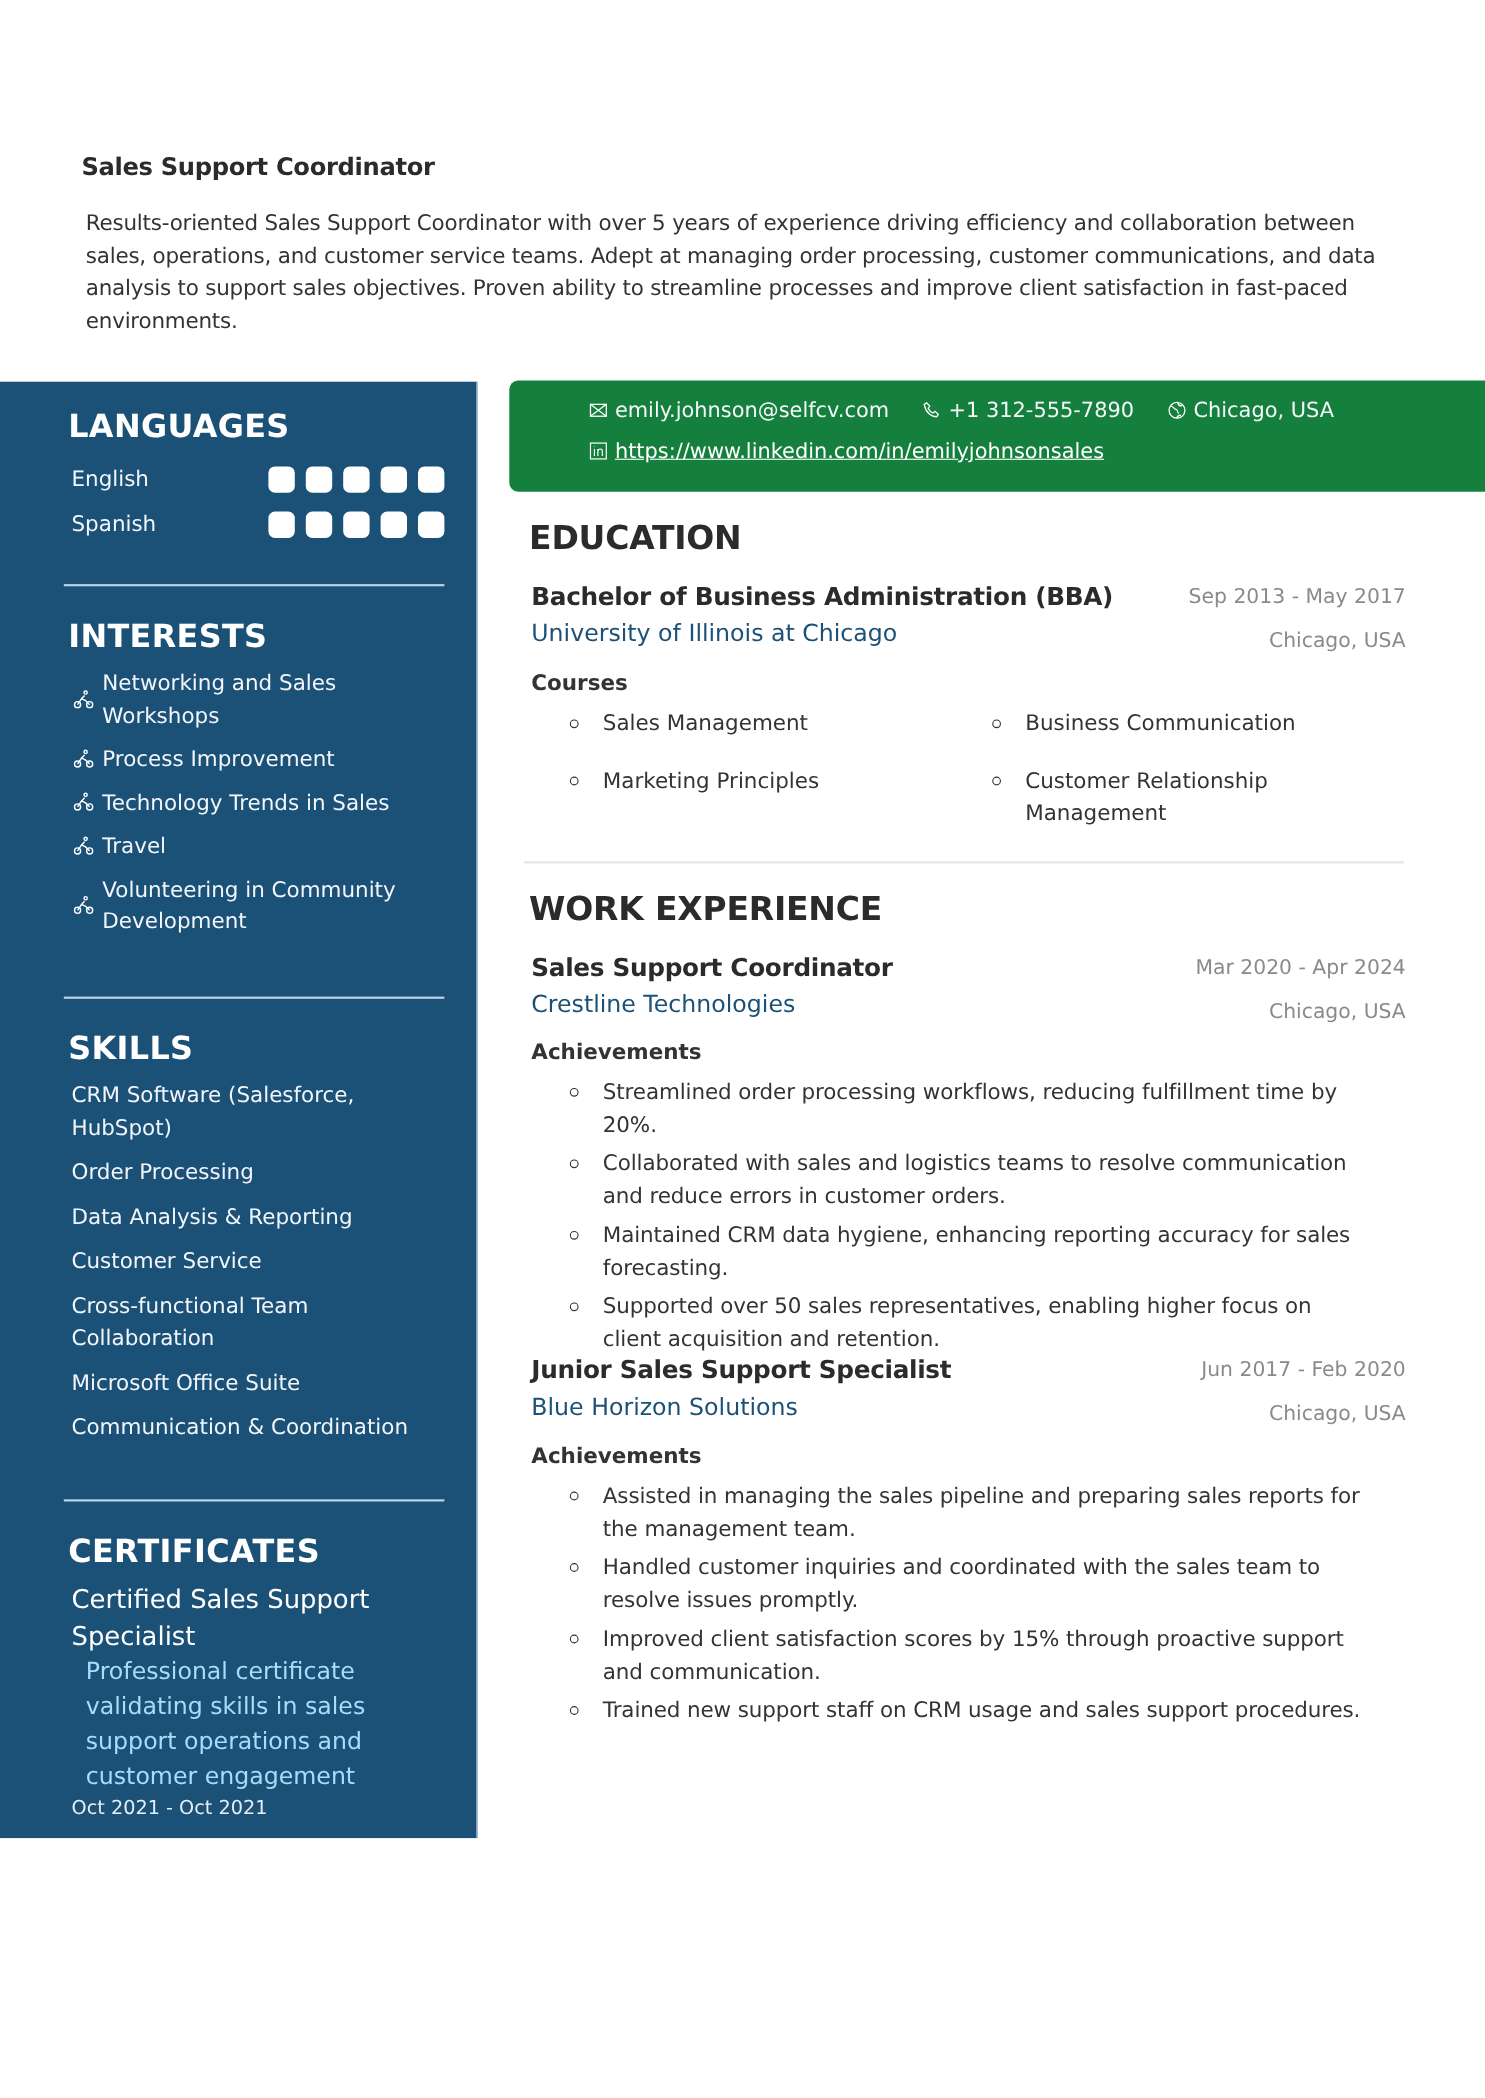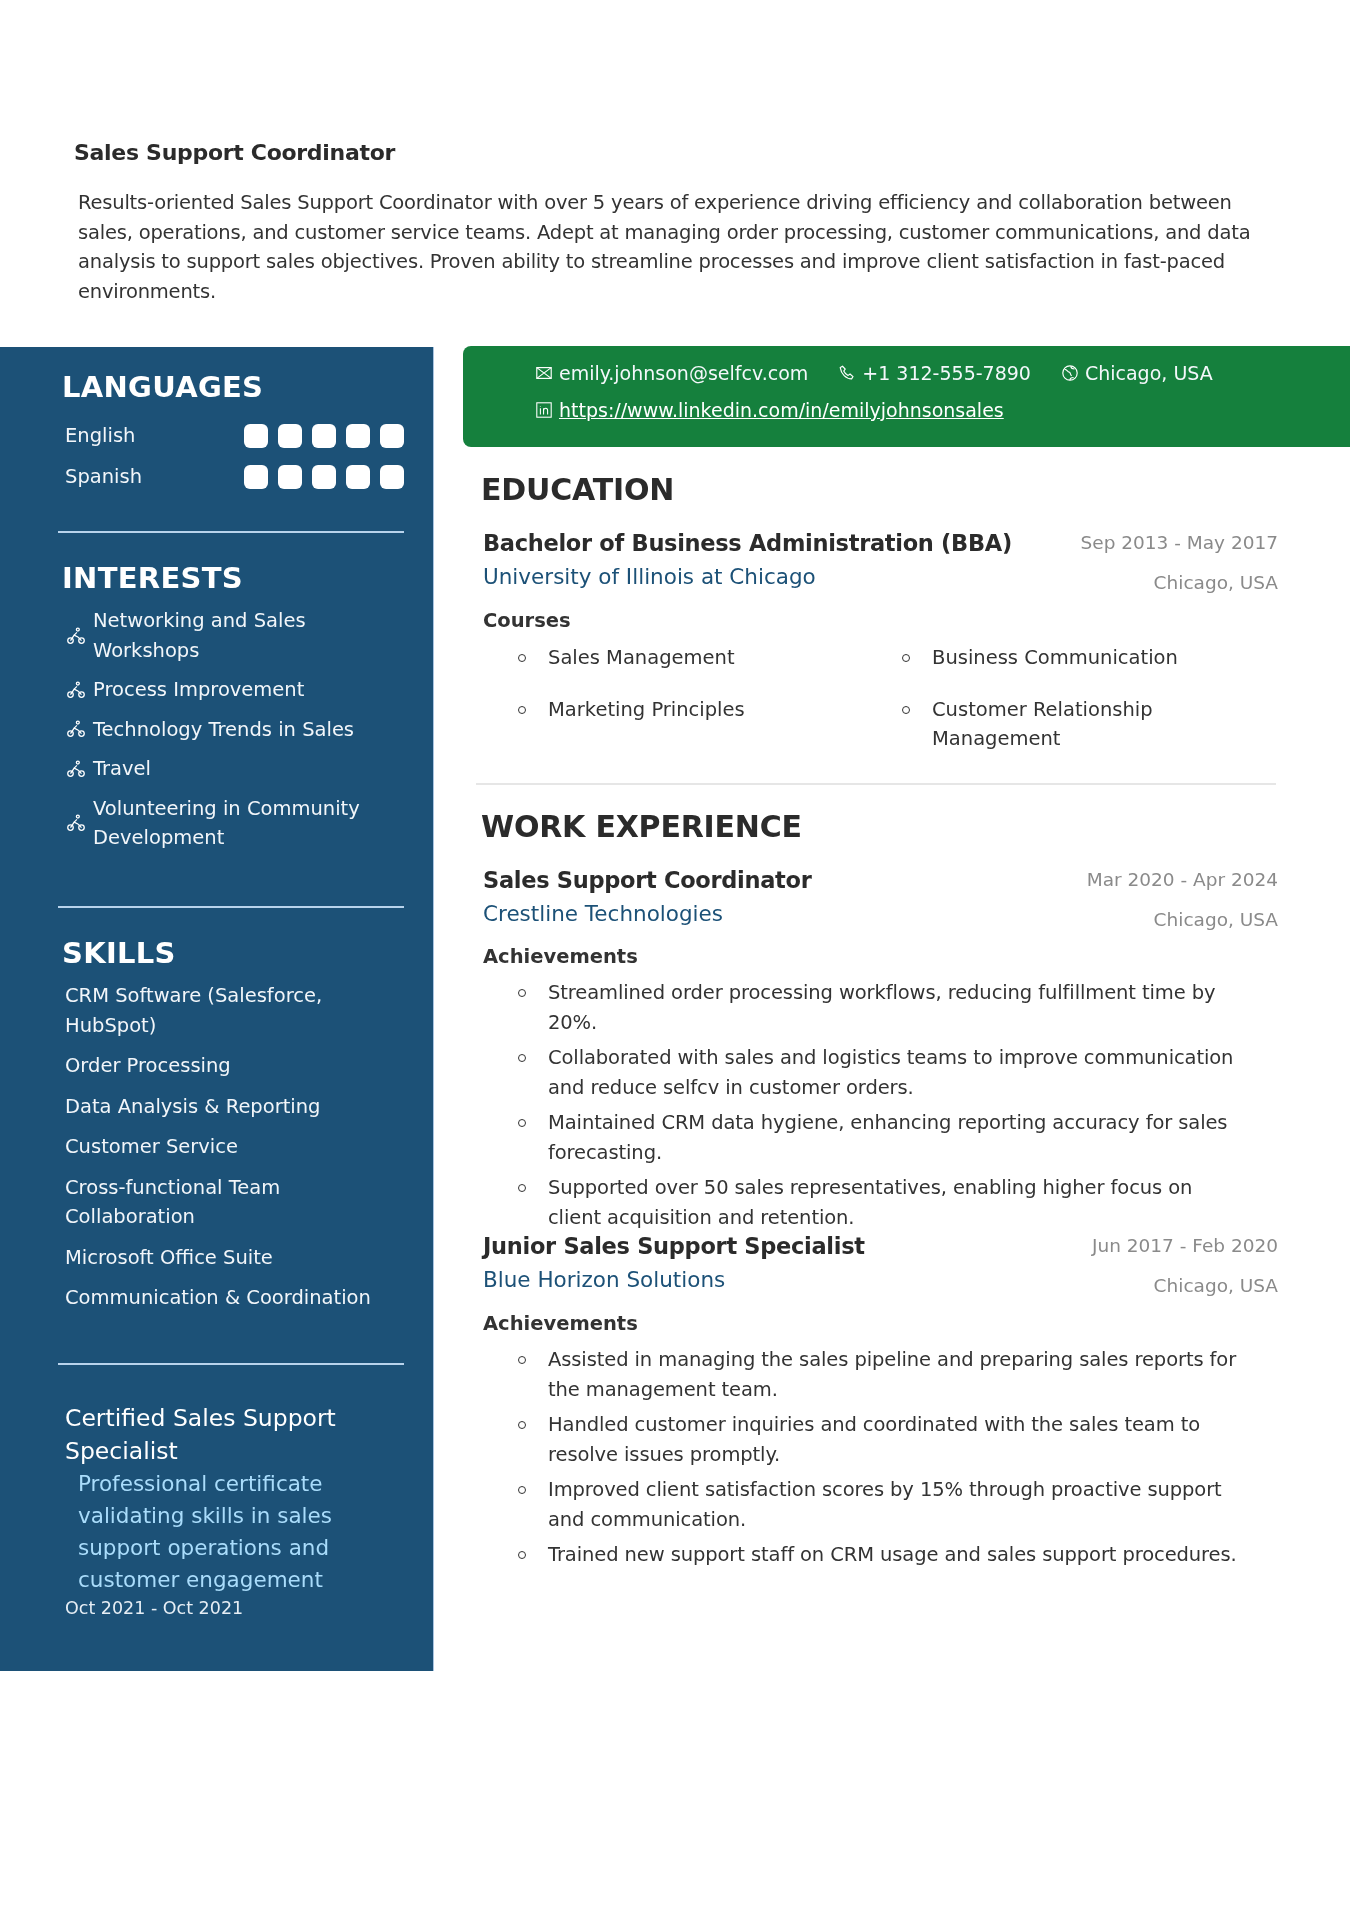--- a/index.html
+++ b/index.html
@@ -154,20 +154,21 @@
     <div class="skill">Order Processing</div>
     <div class="skill">Data Analysis &amp; Reporting</div>
     <div class="skill">Customer Service</div>
     <div class="skill" style="width:260px;">Cross-functional Team Collaboration</div>
     <div class="skill">Microsoft Office Suite</div>
     <div class="skill">Communication &amp; Coordination</div>
   </div>
   <div class="sb-divider" style="top:1016px;"></div>
 
   <div class="sb-section" style="top:1045px;">
+    <div class="sb-heading">CERTIFICATES</div>
     <div style="height:10px;"></div>
     <div class="cert-name" style="width:290px;">Certified Sales Support Specialist</div>
     <div class="cert-desc" style="width:290px;margin-left:13px;">Professional certificate validating skills in sales support operations and customer engagement</div>
     <div class="cert-date">Oct 2021 - Oct 2021</div>
   </div>
 </aside>
 
 <div class="contact">
   <div class="contact-row" style="top:16px;">
     <span class="c-item">
@@ -249,21 +250,21 @@
     <div class="ach">
         <span class="bullet">
           <span></span>
         </span>
         <span style="padding-left:14px;">Streamlined order processing workflows, reducing fulfillment time by 20%.</span>
       </div>
     <div class="ach">
         <span class="bullet">
           <span></span>
         </span>
-        <span style="padding-left:14px;">Collaborated with sales and logistics teams to improve communication and reduce selfcv in customer orders.</span>
+        <span style="padding-left:14px;">Collaborated with sales and logistics teams to resolve communication and reduce errors in customer orders.</span>
       </div>
     <div class="ach">
         <span class="bullet">
           <span></span>
         </span>
         <span style="padding-left:14px;">Maintained CRM data hygiene, enhancing reporting accuracy for sales forecasting.</span>
       </div>
     <div class="ach">
         <span class="bullet">
           <span></span>

